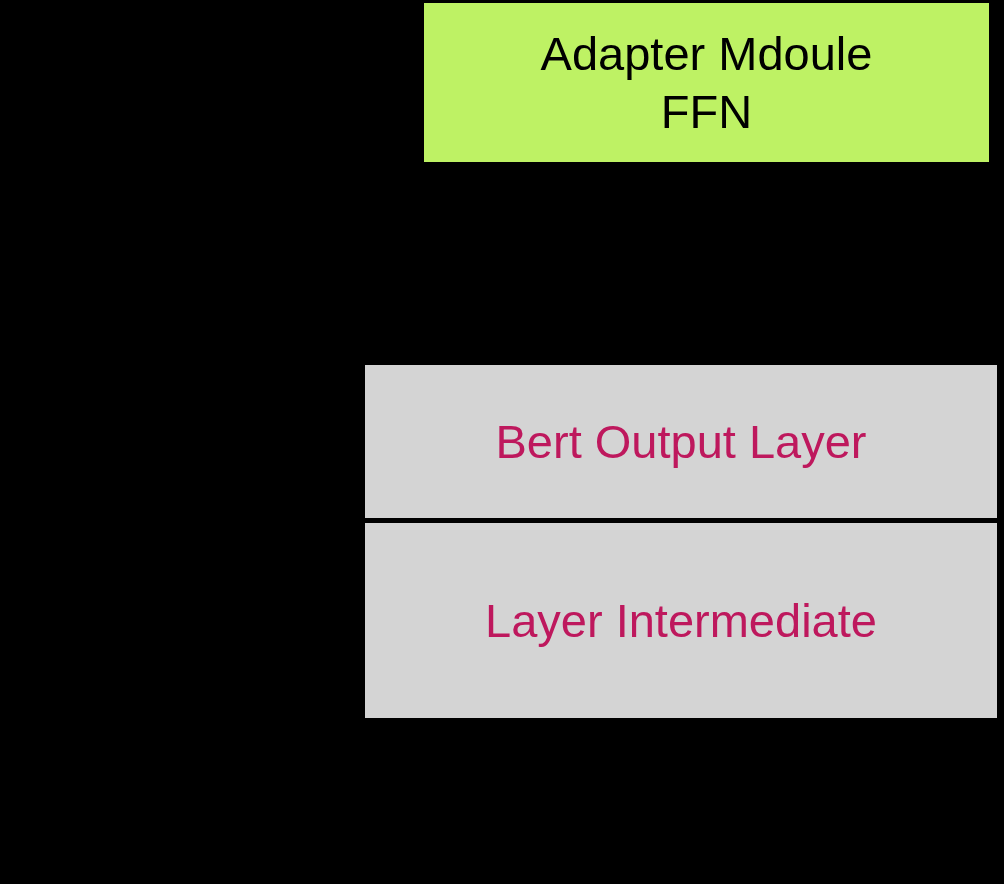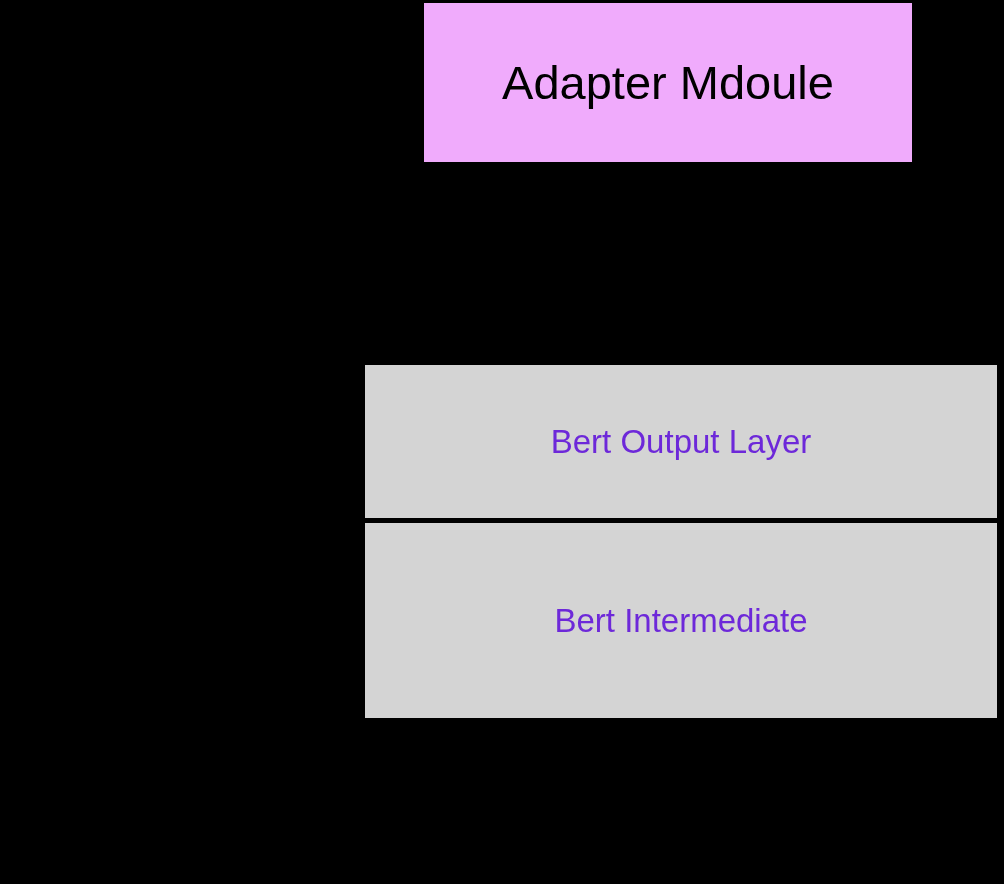--- a/index.html
+++ b/index.html
@@ -18,23 +18,23 @@
     position: absolute;
     left: 0; top: 0;
     width: 1004px;
     height: 884px;
     background: #000000;
   }
   .adapter-box {
     position: absolute;
     left: 424px;
     top: 3px;
-    width: 488px;
+    width: 565px;
     height: 159px;
-    background: #f0abfc;
+    background: #bef264;
     color: #000000;
     display: flex;
     flex-direction: column;
     align-items: center;
     justify-content: center;
     text-align: center;
     font-size: 47px;
     line-height: 58px;
     white-space: nowrap;
   }
@@ -46,44 +46,45 @@
     height: 517px;
     background: #000000;
     box-sizing: border-box;
     padding: 3px;
     display: flex;
     flex-direction: column;
     row-gap: 5px;
   }
   .layer-box {
     background: #d4d4d4;
-    color: #6d28d9;
+    color: #be185d;
     display: flex;
     align-items: center;
     justify-content: center;
     text-align: center;
-    font-size: 33px;
+    font-size: 47px;
     line-height: 1;
     white-space: nowrap;
     flex: 0 0 auto;
   }
   .layer-box.h-sm { height: 153px; }
   .layer-box.h-lg { height: 195px; }
 </style>
 </head>
 <body>
 
 <div class="canvas">
 
   <div class="adapter-box">
     <div>Adapter Mdoule</div>
+    <div>FFN</div>
   </div>
 
   <div class="stack">
     <div class="layer-box h-sm">
       <span>Bert Output Layer</span>
     </div>
     <div class="layer-box h-lg">
-      <span>Bert Intermediate</span>
+      <span>Layer Intermediate</span>
     </div>
   </div>
 
 </div>
 
 </body></html>

